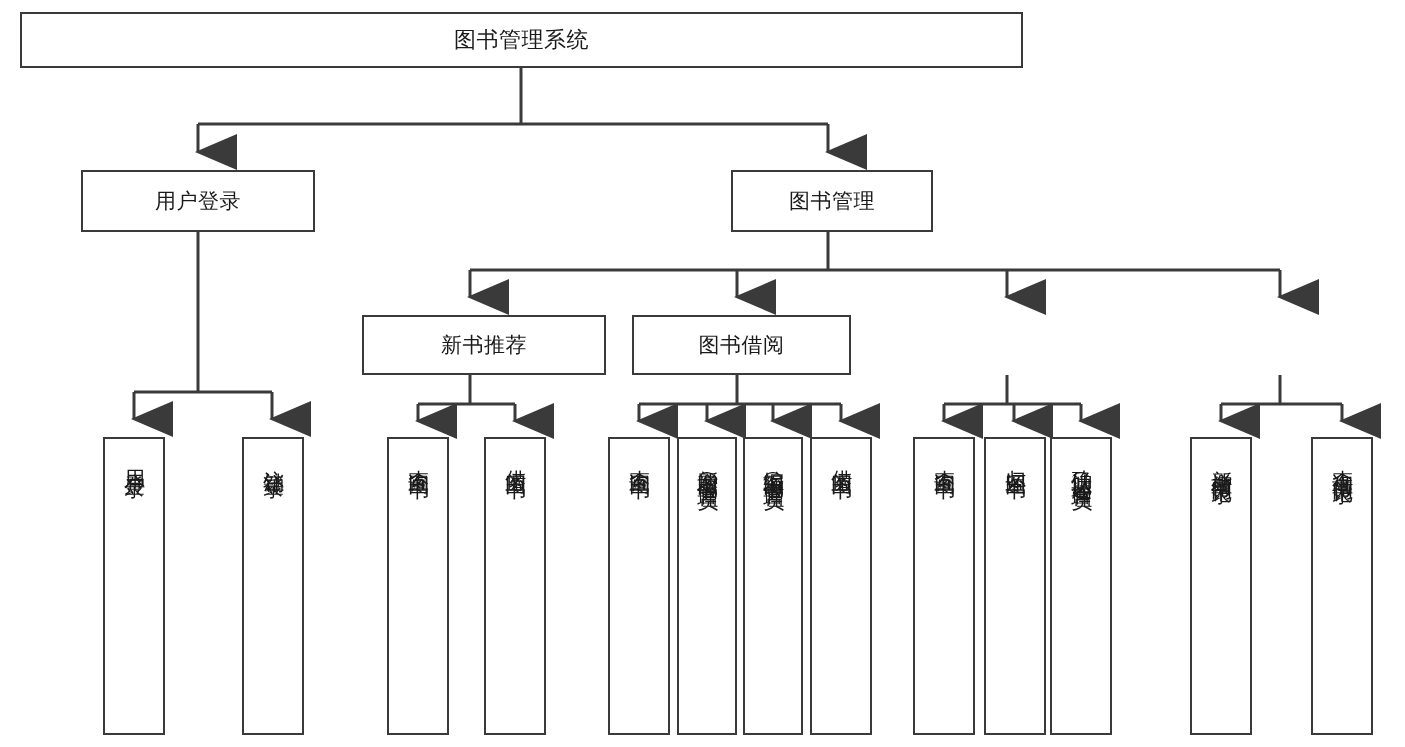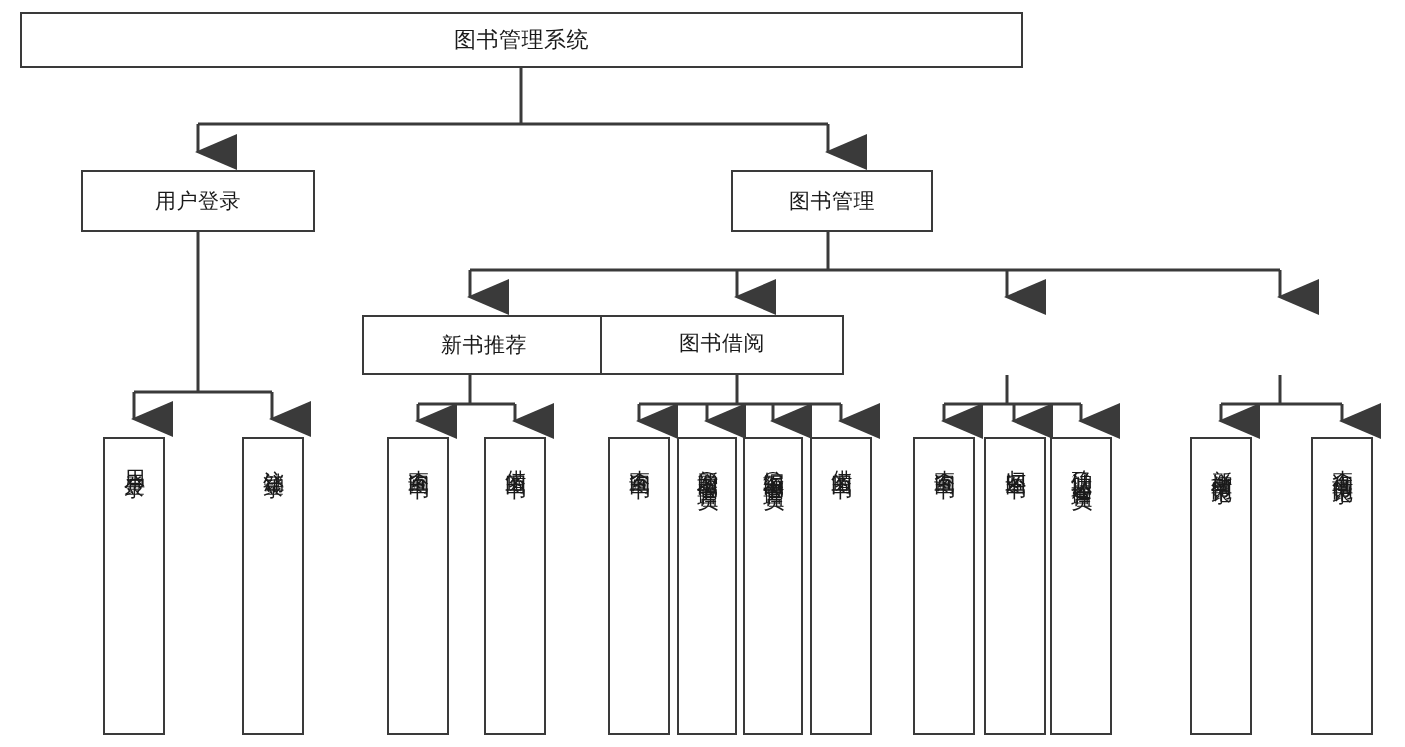--- a/index.html
+++ b/index.html
@@ -134,21 +134,21 @@
   <div class="node horiz" style="left:81px; top:170px; width:234px; height:62px;">
     <span class="label">用户登录</span>
   </div>
   <div class="node horiz" style="left:711px; top:170px; width:202px; height:62px;margin-left:20px;">
     <span class="label">图书管理</span>
   </div>
 
   <div class="node horiz" style="left:362px; top:315px; width:244px; height:60px;">
     <span class="label">新书推荐</span>
   </div>
-  <div class="node horiz" style="left:600px; top:315px; width:244px; height:60px;font-family:Liberation Mono, monospace;">
+  <div class="node horiz" style="left:632px; top:315px; width:219px; height:60px;">
     <span class="label">图书借阅</span>
   </div>
 
   <div class="node vert" style="left:103px; top:437px; width:62px; height:298px;">
     <span class="label">用户登录</span>
   </div>
   <div class="node vert" style="left:242px; top:437px; width:62px; height:298px;">
     <span class="label">注销登录</span>
   </div>
 

